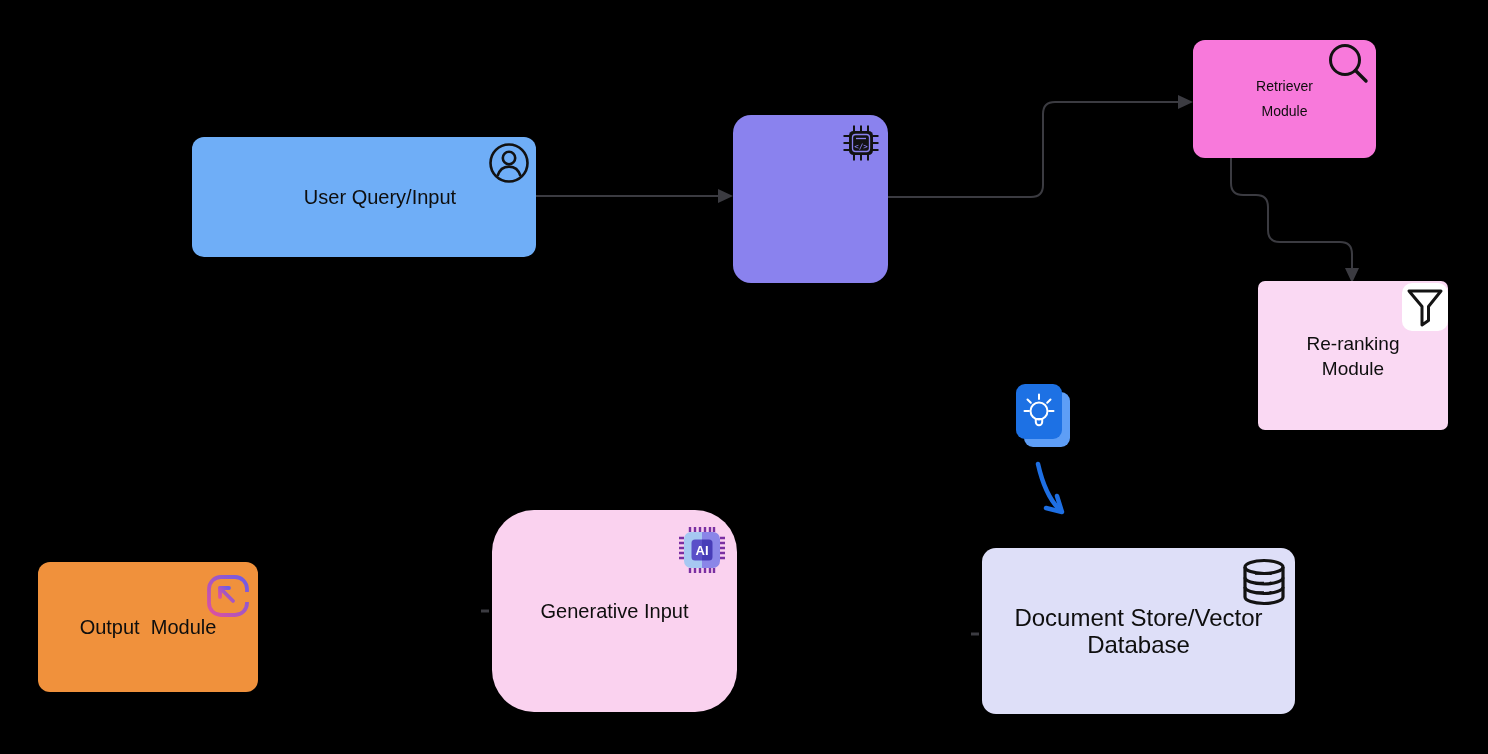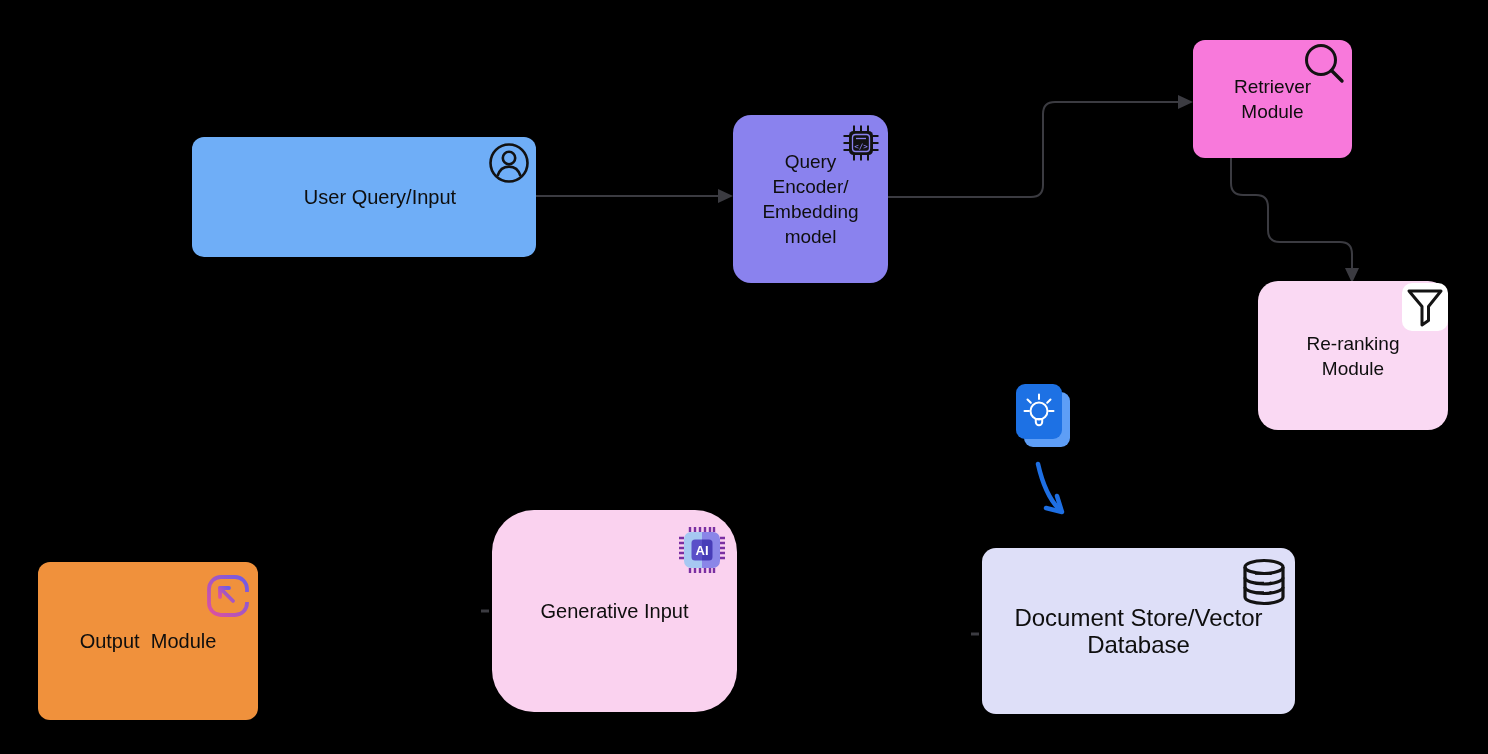--- a/index.html
+++ b/index.html
@@ -10,25 +10,25 @@
   .wires{position:absolute;left:0;top:0;width:1488px;height:754px;pointer-events:none;}
   .node{
     position:absolute;display:flex;align-items:center;justify-content:center;
     text-align:center;color:#0e0e0e;font-weight:500;
   }
   .lbl{white-space:pre-wrap;display:block;}
   .icon{position:absolute;line-height:0;}
 
   .n-user{left:192px;top:137px;width:312px;height:120px;border-radius:12px;font-size:20px;padding-left:32px;}
   .n-enc {left:733px;top:115px;width:155px;height:168px;border-radius:18px;font-size:19px;line-height:25px;}
-  .n-ret {left:1193px;top:40px;width:159px;height:118px;border-radius:12px;font-size:19px;line-height:25px;}
-  .n-rer {left:1258px;top:281px;width:190px;height:149px;border-radius:20px;font-size:19px;line-height:25px;}
+  .n-ret {left:1193px;top:40px;width:183px;height:118px;border-radius:12px;font-size:14px;line-height:25px;}
+  .n-rer {left:1258px;top:281px;width:190px;height:149px;border-radius:7px;font-size:19px;line-height:25px;}
   .n-doc {left:982px;top:548px;width:313px;height:166px;border-radius:14px;font-size:24px;line-height:27px;}
   .n-gen {left:492px;top:510px;width:245px;height:202px;border-radius:42px;font-size:20px;}
-  .n-out {left:38px;top:562px;width:220px;height:158px;border-radius:12px;font-size:20px;}
+  .n-out {left:38px;top:562px;width:220px;height:130px;border-radius:12px;font-size:20px;}
 
   .i-user{right:6px;top:5px;}
   .i-chip{right:8px;top:9px;}
   .i-search{right:2px;top:1px;}
   .badge-funnel{
     position:absolute;right:0;top:2px;width:46px;height:48px;
     background:#ffffff;border-radius:10px;display:flex;align-items:center;justify-content:center;
   }
   .i-db{right:8px;top:10px;}
   .i-ai{right:11px;top:16px;}
@@ -68,24 +68,20 @@
     <span class="icon i-user">
       <svg width="42" height="42" viewBox="0 0 42 42" fill="none" stroke="#121212">
         <circle cx="21" cy="21" r="18.5" stroke-width="2.6"></circle>
         <circle cx="21" cy="16" r="6.2" stroke-width="2.6"></circle>
         <path d="M9.5,34 C11.5,27.5 15.5,24.6 21,24.6 C26.5,24.6 30.5,27.5 32.5,34" stroke-width="2.6"></path>
       </svg>
     </span>
   </div>
 
   <div class="node n-enc" style="background-color: rgb(138, 130, 238);">
-    <span class="lbl">Query
-Encoder/
-Embedding
-model</span>
     <span class="icon i-chip">
       <svg width="38" height="38" viewBox="0 0 38 38">
         <g stroke="#121212" stroke-width="2">
           <path d="M12,1.5 V7 M19,1.5 V7 M26,1.5 V7 M12,31 V36.5 M19,31 V36.5 M26,31 V36.5 M1.5,12 H7 M1.5,19 H7 M1.5,26 H7 M31,12 H36.5 M31,19 H36.5 M31,26 H36.5"></path>
         </g>
         <rect x="7" y="7" width="24" height="24" rx="4.5" fill="#121212"></rect>
         <rect x="10.5" y="10.5" width="17" height="17" rx="3" fill="none" stroke="#8A82EE" stroke-width="1.3"></rect>
         <path d="M14,14.5 H24" stroke="#8A82EE" stroke-width="1.3"></path>
         <text x="19" y="25" font-size="7.5" font-weight="700" fill="#8A82EE" text-anchor="middle" font-family="DejaVu Sans Mono, monospace">&lt;/&gt;</text>
       </svg>

